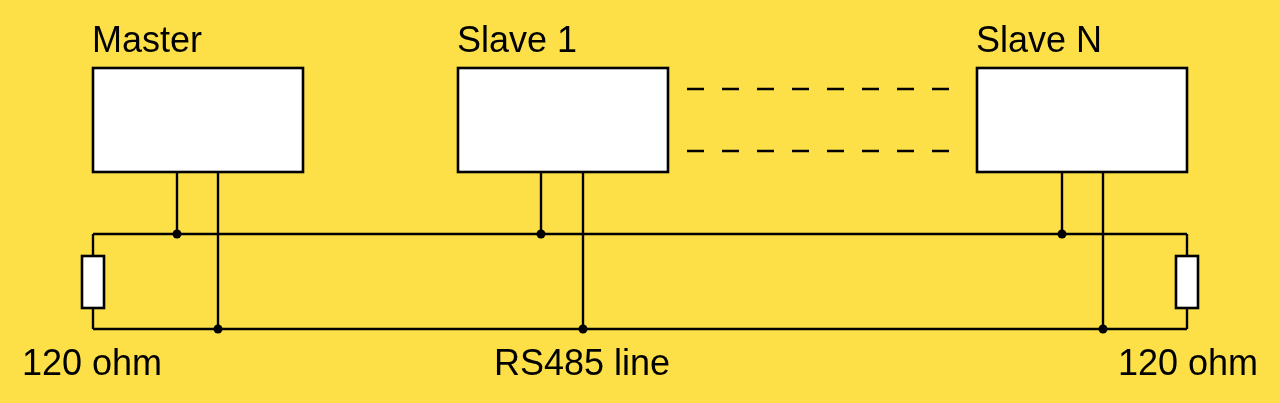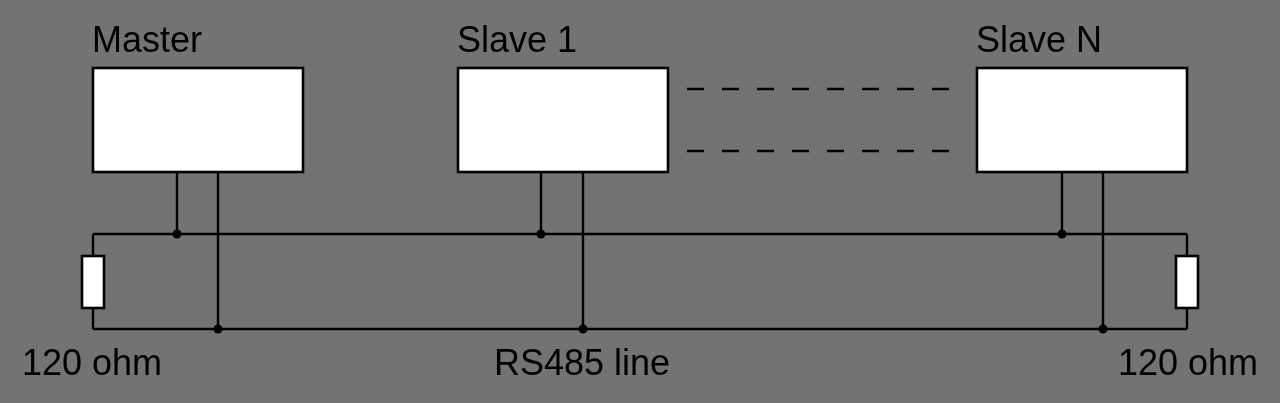--- a/index.html
+++ b/index.html
@@ -4,21 +4,21 @@
 <style>
   html, body {
     margin: 0;
     padding: 0;
     background: #ffffff;
   }
   .stage {
     position: relative;
     width: 1280px;
     height: 403px;
-    background: #737373;
+    background: #fde047;
     overflow: hidden;
   }
   svg {
     display: block;
   }
   text {
     font-family: "Liberation Sans", "DejaVu Sans", sans-serif;
     font-size: 36px;
   }
 </style>

